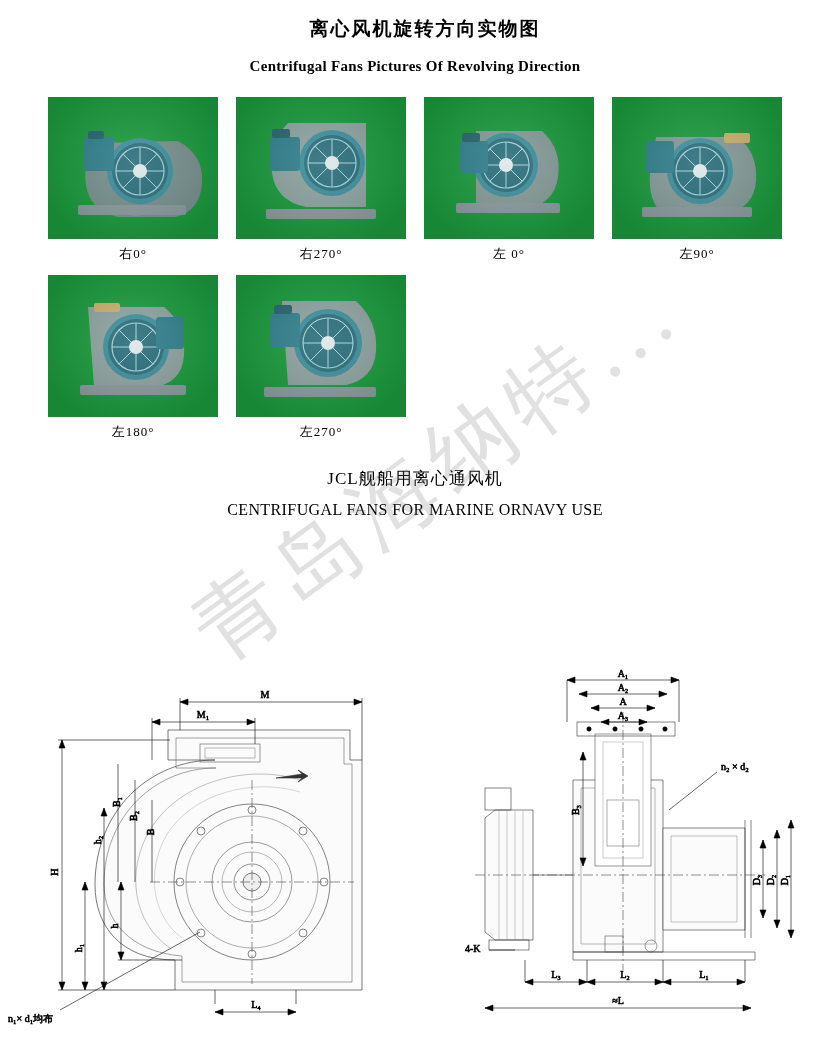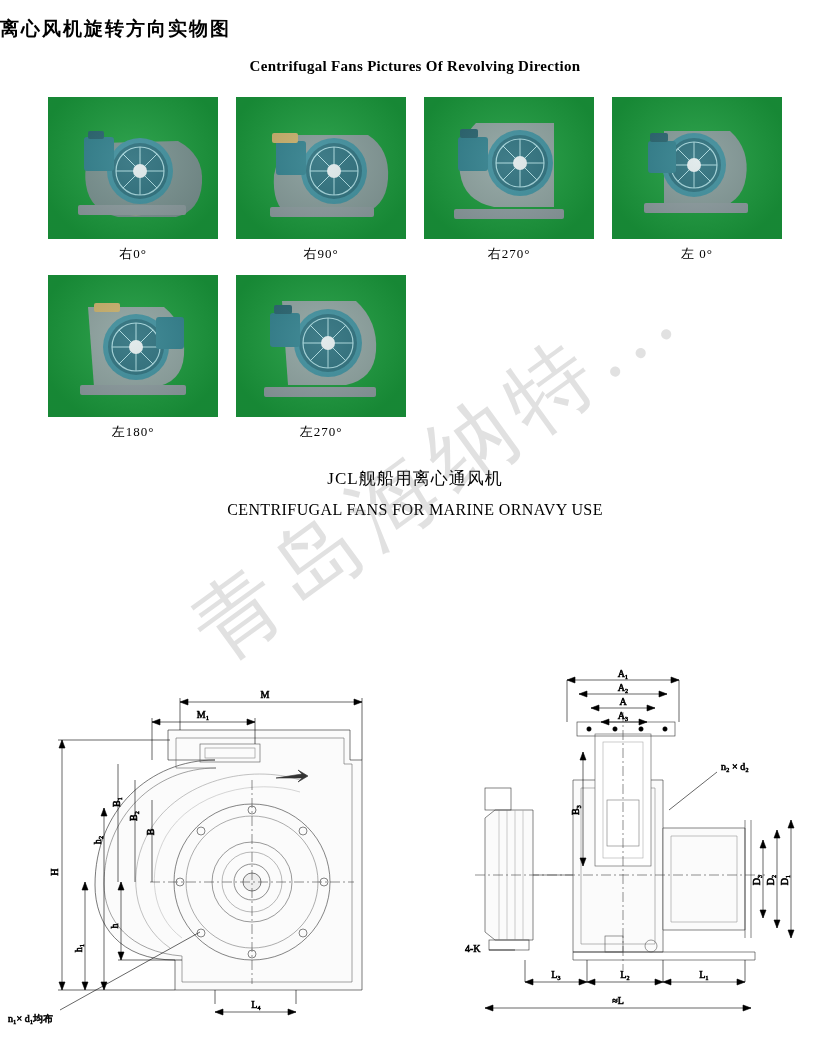--- a/index.html
+++ b/index.html
@@ -11,25 +11,26 @@
     width: 830px;
     height: 1043px;
     position: relative;
     font-family: "Liberation Serif", serif;
     color: #000;
     overflow: hidden;
   }
 
   
   .title-zh {
-    text-align: left;
+    text-align: center;
     font-size: 19px;
     font-weight: bold;
     letter-spacing: 2px;
     margin-top: 16px;
+    padding-left: 20px;
   }
   .title-en {
     text-align: center;
     font-size: 15px;
     margin-top: 16px;
     letter-spacing: .3px;
     font-weight: bold;
   }
 
   
@@ -137,42 +138,20 @@
           <rect x="40" y="34" width="16" height="8" rx="2" fill="#26636e"></rect>
           <path d="M40 110 q30 10 70 6" stroke="#d8c98a" stroke-width="2" fill="none"></path>
           <rect x="30" y="108" width="108" height="10" rx="2" fill="#8b9b9e"></rect>
         </g>
       </svg>
       <div class="shade"></div>
     </div>
     <div class="caption">右0°</div>
   </div>
 
-  <div class="photo-cell">
-    <div class="photo">
-      <svg class="fan-svg" viewBox="0 0 170 142" preserveAspectRatio="xMidYMid meet">
-        <path d="M48 38 l84 0 q22 14 20 44 q-2 30 -30 36 l-70 0 q-16 -10 -14 -40 z" fill="#8a9a9d" opacity=".95"></path>
-        <circle cx="98" cy="74" r="33" fill="#3d8e9c"></circle>
-        <circle cx="98" cy="74" r="28" fill="#2a6e7b"></circle>
-        <circle cx="98" cy="74" r="24" fill="none" stroke="#9fd2d8" stroke-width="1.2"></circle>
-        <g stroke="#a9d9de" stroke-width="1">
-          <line x1="74" y1="74" x2="122" y2="74"></line>
-            <line x1="98" y1="50" x2="98" y2="98"></line>
-          <line x1="81" y1="57" x2="115" y2="91"></line>
-            <line x1="115" y1="57" x2="81" y2="91"></line>
-        </g>
-        <circle cx="98" cy="74" r="7" fill="#dfe9ea"></circle>
-        <rect x="40" y="44" width="30" height="34" rx="3" fill="#2f7f8c"></rect>
-        <rect x="36" y="36" width="26" height="10" rx="2" fill="#c9b06a"></rect>
-        <rect x="34" y="110" width="104" height="10" rx="2" fill="#8b9b9e"></rect>
-      </svg>
-      <div class="shade"></div>
-    </div>
-    <div class="caption">右90°</div>
-  </div>
 
 
   <div class="photo-cell">
     <div class="photo">
       <svg class="fan-svg" viewBox="0 0 170 142" preserveAspectRatio="xMidYMid meet">
         <path d="M52 26 q-20 20 -16 50 q4 28 34 34 l60 0 l0 -84 z" fill="#93a2a4" opacity=".95"></path>
         <circle cx="96" cy="66" r="33" fill="#3d8e9c"></circle>
         <circle cx="96" cy="66" r="28" fill="#2a6e7b"></circle>
         <circle cx="96" cy="66" r="24" fill="none" stroke="#9fd2d8" stroke-width="1.2"></circle>
         <g stroke="#a9d9de" stroke-width="1">
@@ -207,20 +186,42 @@
         <circle cx="82" cy="68" r="7" fill="#dfe9ea"></circle>
         <rect x="36" y="44" width="28" height="32" rx="3" fill="#2f7f8c"></rect>
         <rect x="38" y="36" width="18" height="9" rx="2" fill="#26636e"></rect>
         <rect x="32" y="106" width="104" height="10" rx="2" fill="#8b9b9e"></rect>
       </svg>
       <div class="shade"></div>
     </div>
     <div class="caption">左 0°</div>
   </div>
 
+  <div class="photo-cell">
+    <div class="photo">
+      <svg class="fan-svg" viewBox="0 0 170 142" preserveAspectRatio="xMidYMid meet">
+        <path d="M44 40 l82 0 q20 16 18 44 q-2 26 -28 32 l-66 0 q-14 -12 -12 -40 z" fill="#8a9a9d" opacity=".95"></path>
+        <circle cx="88" cy="74" r="33" fill="#3d8e9c"></circle>
+        <circle cx="88" cy="74" r="28" fill="#2a6e7b"></circle>
+        <circle cx="88" cy="74" r="24" fill="none" stroke="#9fd2d8" stroke-width="1.2"></circle>
+        <g stroke="#a9d9de" stroke-width="1">
+          <line x1="64" y1="74" x2="112" y2="74"></line>
+            <line x1="88" y1="50" x2="88" y2="98"></line>
+          <line x1="71" y1="57" x2="105" y2="91"></line>
+            <line x1="105" y1="57" x2="71" y2="91"></line>
+        </g>
+        <circle cx="88" cy="74" r="7" fill="#dfe9ea"></circle>
+        <rect x="34" y="44" width="28" height="32" rx="3" fill="#2f7f8c"></rect>
+        <rect x="112" y="36" width="26" height="10" rx="2" fill="#c9b06a"></rect>
+        <rect x="30" y="110" width="110" height="10" rx="2" fill="#8b9b9e"></rect>
+      </svg>
+      <div class="shade"></div>
+    </div>
+    <div class="caption">左90°</div>
+  </div>
 
   <div class="photo-cell">
     <div class="photo">
       <svg class="fan-svg" viewBox="0 0 170 142" preserveAspectRatio="xMidYMid meet">
         <path d="M40 32 l76 0 q22 18 20 48 q-2 28 -30 32 l-60 0 z" fill="#93a2a4" opacity=".95"></path>
         <circle cx="88" cy="72" r="33" fill="#3d8e9c"></circle>
         <circle cx="88" cy="72" r="28" fill="#2a6e7b"></circle>
         <circle cx="88" cy="72" r="24" fill="none" stroke="#9fd2d8" stroke-width="1.2"></circle>
         <g stroke="#a9d9de" stroke-width="1">
           <line x1="64" y1="72" x2="112" y2="72"></line>

